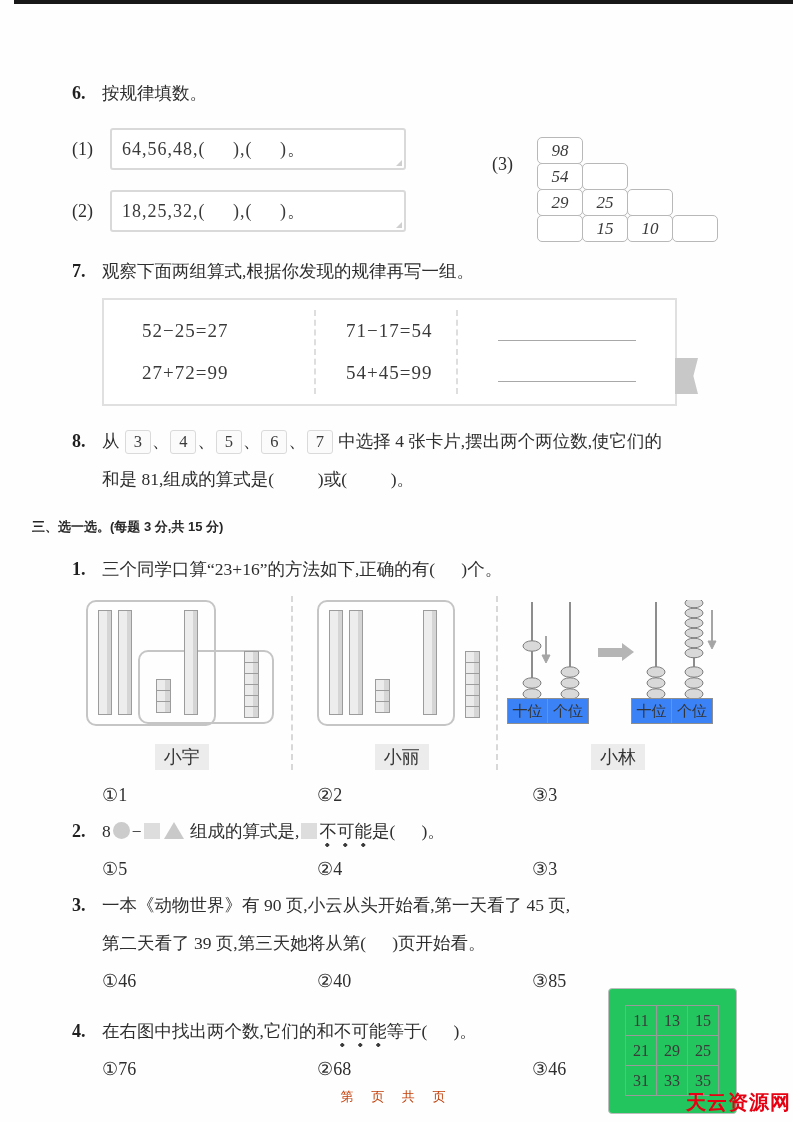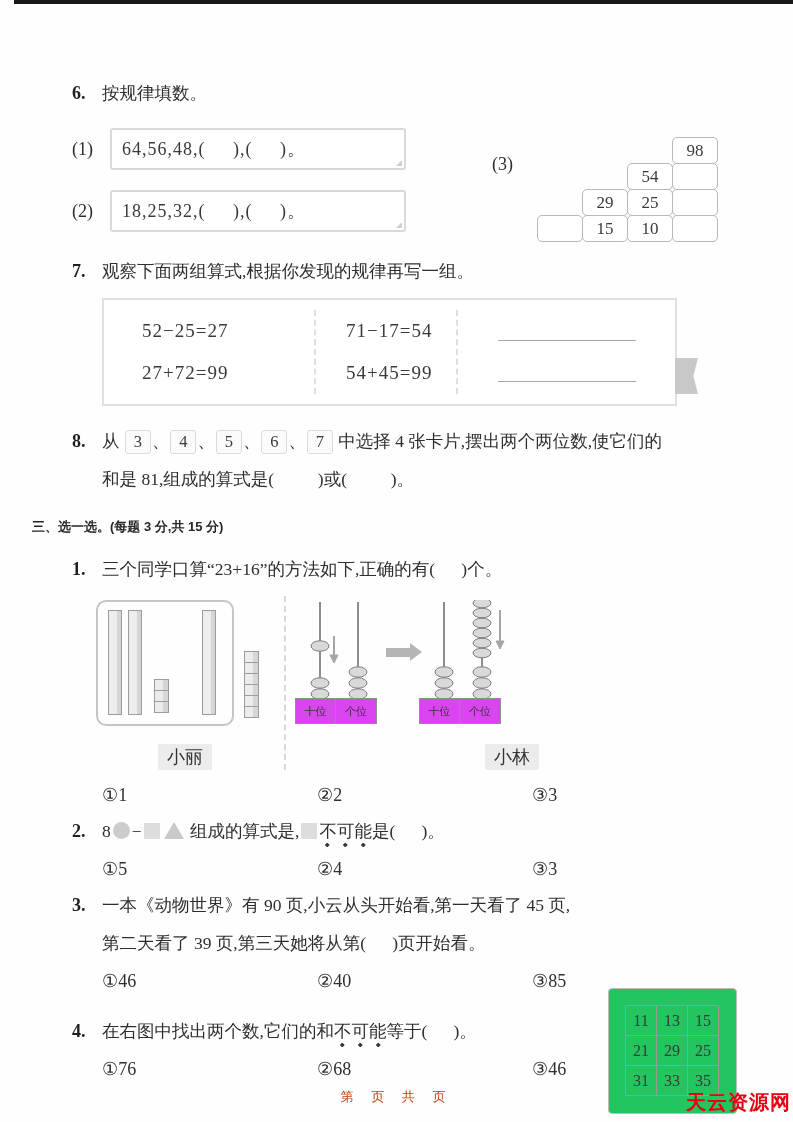--- a/index.html
+++ b/index.html
@@ -24,21 +24,21 @@
   .seqlabel { width:38px; font-size:18px; color:#2e2e2e; }
   .numbox {
     position:relative; width:272px; border:2px solid #d9d9d9; border-radius:3px;
     padding:7px 10px; font-size:18px; letter-spacing:1px; color:#3a3a3a; background:#fff;
   }
   .numbox::after {
     content:""; position:absolute; right:2px; bottom:2px; width:0; height:0;
     border-left:6px solid transparent; border-bottom:6px solid #cfcfcf;
   }
   .p3label { position:absolute; left:420px; top:26px; font-size:18px; color:#2e2e2e; }
-  .pyramid { position:absolute; left:466px; top:10px; display:flex; flex-direction:column; align-items:flex-end; }
+  .pyramid { position:absolute; left:466px; top:10px; display:flex; flex-direction:column; align-items:flex-start;font-style:italic; }
   .pyr-row { display:flex; }
   .pyr-cell {
     width:44px; height:25px; border:1.5px solid #b8b8b8; border-radius:5px; background:#fff;
     margin:-1px 0 0 -1px; display:flex; align-items:center; justify-content:center;
     font-size:17px; color:#3a3a3a;
   }
 
   
   .q7box {
     position:relative; margin:14px 0 0 30px; width:575px; border:2px solid #e0e0e0;
@@ -91,21 +91,21 @@
   .cubes { position:absolute; display:flex; flex-direction:column; }
   .cube {
     width:13px; height:10px; background:linear-gradient(90deg,#ececec 60%,#d6d6d6 60%);
     border:1px solid #9c9c9c; margin-top:-1px;
   }
   .abacus-area { display:flex; align-items:flex-start; height:132px; }
   .abacus { display:flex; flex-direction:column; }
   .abase { display:flex; margin-top:-2px; }
   .abase-cell {
     width:40px; height:24px; border:1.5px solid #8f8f8f; margin-left:-1.5px;
-    display:flex; align-items:center; justify-content:center; font-size:11px; color:#333; background:#d946ef;
+    display:flex; align-items:center; justify-content:center; font-size:15px; color:#333; background:#3b82f6;
   }
   .fatarrow { position:relative; width:24px; height:9px; background:#b5b5b5; margin:48px 10px 0 6px; }
   .fatarrow::after {
     content:""; position:absolute; right:-12px; top:-5px;
     border-left:12px solid #b5b5b5; border-top:9.5px solid transparent; border-bottom:9.5px solid transparent;
   }
 
   
   .shape-circle { display:inline-block; width:17px; height:17px; border-radius:50%; background:#cccccc; vertical-align:-2px; margin:0 2px; }
   .shape-square { display:inline-block; width:16px; height:16px; background:#dddddd; vertical-align:-2px; margin:0 2px; }
@@ -221,20 +221,43 @@
 
   <div class="sechead t">三、选一选。(每题 3 分,共 15 分)</div>
 
   <div class="qline mt20">
     <span class="qnum">1.</span>
     <span class="t">三个同学口算“23+16”的方法如下,正确的有(      )个。</span>
   </div>
 
   <div class="panels">
 
+    <div class="panel p1">
+      <div class="draw">
+        <div class="group" style="left:14px;top:0;width:126px;height:122px;"></div>
+        <div class="group" style="left:66px;top:50px;width:132px;height:70px;"></div>
+        <div class="rod" style="left:26px;top:10px;"></div>
+        <div class="rod" style="left:46px;top:10px;"></div>
+        <div class="rod" style="left:112px;top:10px;"></div>
+        <div class="cubes" style="left:84px;top:80px;">
+          <div class="cube"></div>
+            <div class="cube"></div>
+            <div class="cube"></div>
+        </div>
+        <div class="cubes" style="left:172px;top:52px;">
+          <div class="cube"></div>
+            <div class="cube"></div>
+            <div class="cube"></div>
+            <div class="cube"></div>
+            <div class="cube"></div>
+            <div class="cube"></div>
+        </div>
+      </div>
+      <span class="plabel t">小宇</span>
+    </div>
 
     <div class="panel p2">
       <div class="draw">
         <div class="group" style="left:10px;top:0;width:134px;height:122px;"></div>
         <div class="rod" style="left:22px;top:10px;"></div>
         <div class="rod" style="left:42px;top:10px;"></div>
         <div class="rod" style="left:116px;top:10px;"></div>
         <div class="cubes" style="left:68px;top:80px;">
           <div class="cube"></div>
             <div class="cube"></div>

